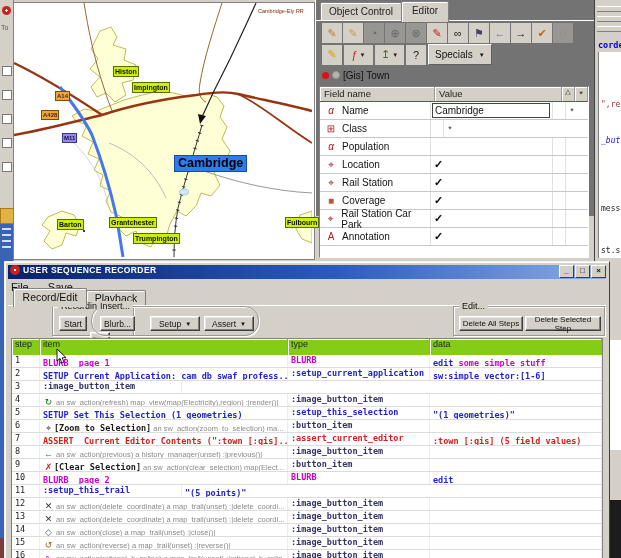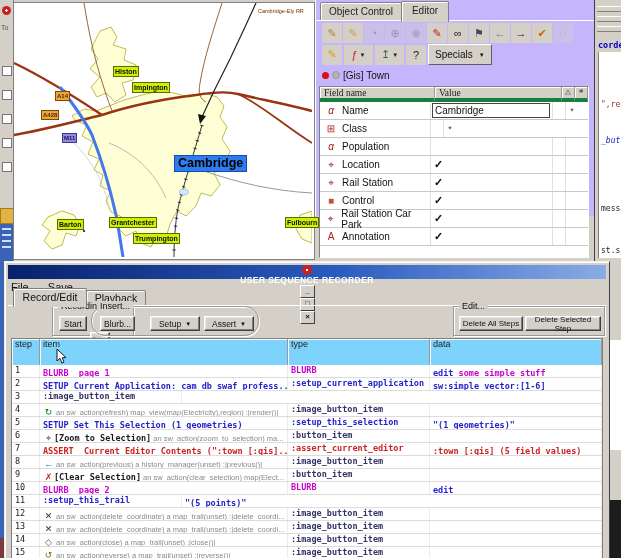--- a/index.html
+++ b/index.html
@@ -24,21 +24,21 @@
   .place-label{position:absolute;background:#cdf007;border:1px solid #5c6b00;color:#111;
     font:bold 7px "Liberation Sans",sans-serif;padding:0 1px;line-height:9px;white-space:nowrap;}
   .road-label{position:absolute;background:#f0a43c;border:1px solid #7a4b00;color:#4c2a00;
     font:bold 6px "Liberation Sans",sans-serif;padding:0 1px;line-height:8px;}
   .road-label.m11{background:#958ae0;border-color:#39398a;color:#14145a;}
   #lbl-cambridge{position:absolute;background:#2e7df0;border:1px solid #174aa8;color:#000;
     font:bold 12.5px "Liberation Sans",sans-serif;padding:0 3px;line-height:15px;}
   #lbl-railway{position:absolute;color:#7a2a00;font:5.5px "Liberation Sans",sans-serif;white-space:nowrap;}
 
   
-  #editor{position:absolute;left:315px;top:0;width:278px;height:216px;background:#c4b5fd;
+  #editor{position:absolute;left:315px;top:0;width:278px;height:216px;background:#737373;
     border-left:1px solid #fff;}
   .etab{position:absolute;top:2px;height:17px;background:#d4d0c8;border:1px solid #808080;border-bottom:none;
     border-radius:2px 2px 0 0;font-size:10px;line-height:17px;text-align:center;color:#222;box-shadow:inset 1px 1px 0 #fff;}
   #etab-oc{left:4px;width:80px;}
   #etab-ed{left:85px;width:46px;z-index:2;top:1px;height:20px;line-height:18px;}
   #etabline{position:absolute;left:0;top:20px;width:278px;height:1px;background:#fff;z-index:1;}
   #etb1{position:absolute;left:6px;top:23px;height:19px;display:flex;gap:1px;}
   #etb2{position:absolute;left:6px;top:44px;height:21px;display:flex;gap:2px;align-items:center;}
   .tbtn{width:18px;height:18px;background:#d4d0c8;display:flex;align-items:center;justify-content:center;
     font-size:11px;border:1px solid #d4d0c8;}
@@ -46,22 +46,22 @@
   .tbtn.drop{width:27px;}
   .tbtn .arr{font-size:6px;color:#222;margin-left:2px;}
   #specials{height:19px;background:#d4d0c8;border:1px solid #808080;border-color:#fff #606060 #606060 #fff;
     font-size:10px;padding:0 6px;display:flex;align-items:center;gap:6px;color:#111;}
   #estatus{position:absolute;left:6px;top:69px;height:12px;display:flex;align-items:center;gap:3px;font-size:10px;color:#111;}
   #estatus .dotr{width:7px;height:7px;border-radius:50%;background:#dd1111;}
   #estatus .dotg{width:6px;height:6px;border-radius:50%;background:#b8b4ac;border:1px solid #999;}
   #ftable{position:absolute;left:3px;top:86px;width:268px;height:170px;background:#fff;
     border:1px solid #808080;border-color:#808080 #fff #fff #808080;}
   .fhead{display:flex;height:15px;background:#d4d0c8;font-size:9.5px;color:#222;}
-  .fhead span{border-right:1px solid #9a9a9a;border-bottom:4px solid #15803d;box-shadow:inset 1px 1px 0 #fff;
-    padding:1px 0 0 4px;overflow:hidden;font-family:Liberation Serif, serif;}
+  .fhead span{border-right:1px solid #9a9a9a;border-bottom:1px solid #15803d;box-shadow:inset 1px 1px 0 #fff;
+    padding:1px 0 0 4px;overflow:hidden;}
   .fh1{width:110px;} .fh2{width:122px;} .fh3{width:12px;text-align:center;padding-left:0 !important;font-size:7px;}
   .fh4{width:12px;text-align:center;padding-left:0 !important;}
   .frow{display:flex;height:17px;border-bottom:1px solid #c8c8c8;font-size:10px;color:#111;align-items:center;}
   .frow .fc1{width:110px;display:flex;align-items:center;border-right:1px solid #e0e0e0;height:100%;}
   .frow .fc2{width:122px;border-right:1px solid #e0e0e0;height:100%;display:flex;align-items:center;padding-left:3px;box-sizing:border-box;}
   .frow .fc3{width:12px;border-right:1px solid #e0e0e0;height:100%;}
   .frow .fc4{width:12px;text-align:center;font-size:9px;color:#333;}
   .fic{width:16px;text-align:center;font-size:10px;margin-left:3px;margin-right:3px;}
   .fval-edit{background:#fff;border:1px solid #444;height:13px;line-height:13px;padding:0 2px;width:112px;}
   .fcheck{font-weight:bold;font-size:11px;}
@@ -71,22 +71,22 @@
   #rightwin .ridge{position:absolute;left:2px;width:25px;height:4px;border-top:1px solid #fff;border-bottom:1px solid #808080;}
   #rw-tab{position:absolute;left:3px;top:40px;font:bold 8.5px "DejaVu Sans Mono",monospace;color:#0000cc;white-space:nowrap;}
   #rw-code{position:absolute;left:3px;top:52px;width:24px;height:206px;background:#fff;border-left:1px solid #808080;overflow:hidden;}
   .codefrag{position:absolute;left:2px;font:8px "DejaVu Sans Mono",monospace;white-space:nowrap;}
   #rw-low-white{position:absolute;left:3px;top:340px;width:24px;height:110px;background:#fff;}
   #rw-dark{position:absolute;left:3px;top:500px;width:24px;height:58px;background:#1c1c1c;}
 
   
   #recorder{position:absolute;left:4px;top:261px;width:604px;height:310px;background:#d4d0c8;
     border:1px solid #404040;border-top-color:#f0f0f0;border-left-color:#f0f0f0;box-shadow:inset 1px 1px 0 #fff;}
-  #rtitle{position:absolute;left:3px;top:3px;right:3px;height:14px;display:flex;align-items:center;
-    background:linear-gradient(90deg,#08216b 0%,#2a5bbf 55%,#8aabe4 100%);flex-direction:column;}
+  #rtitle{position:absolute;left:3px;top:3px;right:3px;height:14px;display:flex;align-items:flex-start;
+    background:linear-gradient(90deg,#08216b 0%,#2a5bbf 55%,#8aabe4 100%);}
   #rtitle .ticon{width:10px;height:10px;border-radius:50%;background:radial-gradient(circle,#fff 0 18%,#cc2020 20%);margin:0 3px 0 2px;flex:none;}
   #rtitle .ttxt{color:#fff;font:bold 8.5px "Liberation Sans",sans-serif;letter-spacing:.4px;flex:1;white-space:nowrap;}
   .wbtn{width:13px;height:11px;background:#d4d0c8;border:1px solid;border-color:#fff #404040 #404040 #fff;
     font:bold 8px "Liberation Sans",sans-serif;line-height:9px;text-align:center;margin-left:1px;flex:none;color:#111;}
   #rmenu{position:absolute;left:6px;top:19px;height:14px;font-size:11px;color:#111;}
   #rmenu span{margin-right:16px;}
   .rtab{position:absolute;height:15px;background:#d4d0c8;border:1px solid #808080;border-bottom:none;
     border-radius:2px 2px 0 0;font-size:10.5px;line-height:15px;text-align:center;box-shadow:inset 1px 1px 0 #fff;color:#111;}
   #rtab1{left:8px;top:26px;width:72px;height:18px;z-index:2;line-height:17px;}
   #rtab2{left:81px;top:28px;width:58px;}
@@ -95,21 +95,21 @@
   .grp .leg{position:absolute;left:5px;top:-6px;background:#d4d0c8;font-size:9px;color:#111;padding:0 3px;line-height:10px;}
   .b95{position:absolute;background:#d4d0c8;border:1px solid;border-color:#fff #404040 #404040 #fff;
     box-shadow:inset -1px -1px 0 #808080,inset 1px 1px 0 #e8e8e8;font:8.5px "Liberation Sans",sans-serif;
     color:#111;text-align:center;display:flex;align-items:center;justify-content:center;box-sizing:border-box;}
   .b95.disabled{color:#8a8a8a;text-shadow:1px 1px 0 #fff;}
   .b95 .arr{font-size:6px;margin-left:4px;}
   #grp-rec{left:7px;top:44px;width:80px;height:28px;margin-left:40px;}
   #grp-ins{left:86px;top:44px;width:166px;height:28px;border-radius:14px;}
   #grp-edit{left:448px;top:44px;width:150px;height:28px;}
   #rtable{position:absolute;left:6px;top:76px;width:590px;height:228px;background:#fff;border:1px solid #808080;}
-  #rhead{display:flex;height:26px;background:#7dd3fc;font-size:9px;color:#222;}
+  #rhead{display:flex;height:16px;background:#84cc16;font-size:9px;color:#222;}
   #rhead span{border-right:1px solid #999;box-shadow:inset 1px 1px 0 #fff;padding-left:3px;box-sizing:border-box;}
   .c-step{width:28px;flex:none;} .c-item{width:248px;flex:none;} .c-type{width:142px;flex:none;} .c-data{flex:1;min-width:0;}
   .rrow{display:flex;height:12px;line-height:12px;border-bottom:1px solid #dcdcdc;white-space:nowrap;overflow:hidden;}
   .rrow>span{overflow:hidden;border-right:1px solid #ececec;padding-left:3px;box-sizing:border-box;}
   .rrow .c-step{font:8.5px "DejaVu Sans Mono",monospace;color:#222;}
   .t-mono{font:bold 8.5px "DejaVu Sans Mono",monospace;white-space:pre;}
   .t-label{font:bold 8.5px "DejaVu Sans Mono",monospace;color:#1a1a1a;}
   .t-action{font:7.5px "Liberation Sans",sans-serif;color:#8a8a8a;}
   .t-link{font:bold 8.5px "DejaVu Sans Mono",monospace;color:#2222dd;text-decoration:underline;}
   .ric{display:inline-block;width:11px;text-align:center;font-size:9px;line-height:12px;}
@@ -314,21 +314,21 @@
             </span>
             <span class="fc2">
               <span class="fcheck">✓</span>
             </span>
             <span class="fc3"></span>
             <span class="fc4"></span>
           </div>
           <div class="frow">
             <span class="fc1">
               <span class="fic" style="color: rgb(187, 85, 51);">■</span>
-              <span>Control</span>
+              <span>Coverage</span>
             </span>
             <span class="fc2">
               <span class="fcheck">✓</span>
             </span>
             <span class="fc3"></span>
             <span class="fc4"></span>
           </div>
           <div class="frow">
             <span class="fc1">
               <span class="fic" style="color: rgb(170, 34, 34);">⌖</span>

